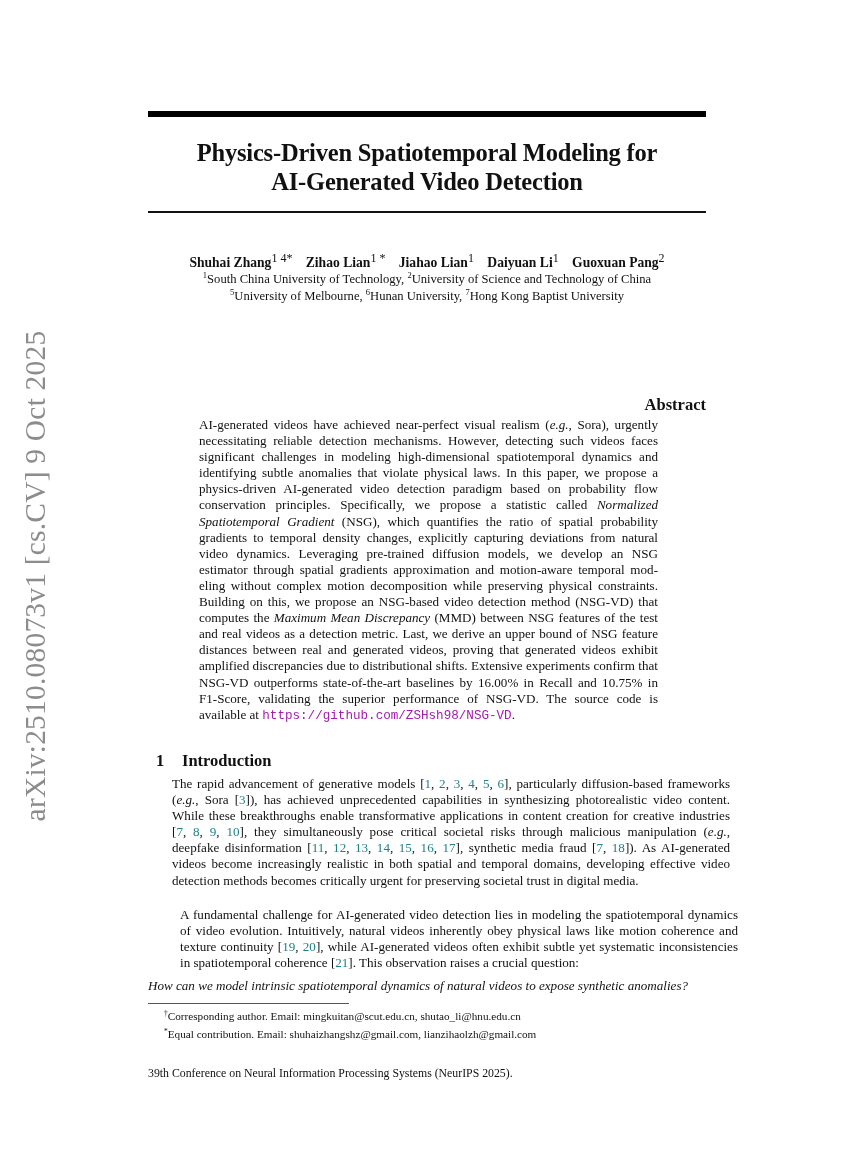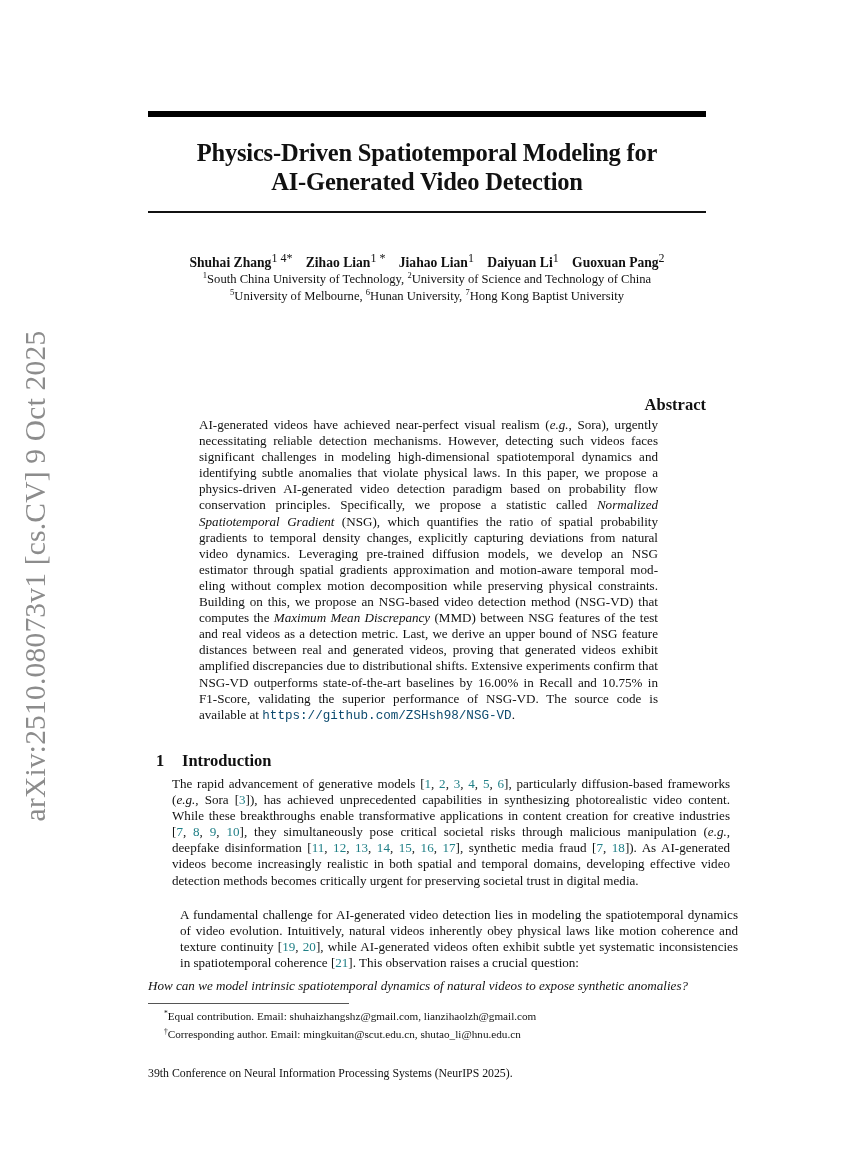--- a/index.html
+++ b/index.html
@@ -34,21 +34,21 @@
   .affil { font-size: 12.6px; line-height: 17px; }
   .affil sup { font-size: 8.5px; vertical-align: 5px; }
   .abstract-title {
     position: absolute; top: 380px; left: 0; width: 558px; text-align: right;
     font-weight: bold; font-size: 16.5px; margin-top: 15px;
   }
   .abstract {
     position: absolute; top: 417px; left: 51px; width: 459px;
     font-size: 13.1px; line-height: 16.1px; text-align: justify; hyphens: manual;
   }
-  .url { font-family: "Liberation Mono", "DejaVu Sans Mono", monospace; color: #0c4a6e; font-size: 12.6px; }
+  .url { font-family: "Liberation Mono", "DejaVu Sans Mono", monospace; color: #a21caf; font-size: 12.6px; }
   .cite { color: #1f7f86; }
   .sec-title {
     position: absolute; top: 751px; left: 0; font-weight: bold; font-size: 16.5px; margin-left: 8px;
   }
   .sec-title .num { display: inline-block; width: 26px; }
   .body-text {
     position: absolute; left: 0; width: 558px;
     font-size: 13.1px; line-height: 16.1px; text-align: justify;
   }
   .p1 { top: 776px; margin-left: 24px; }
@@ -99,18 +99,18 @@
   <div class="sec-title">
     <span class="num">1</span><span>Introduction</span>
   </div>
 
   <div class="body-text p1" id="intro-p1">The rapid advancement of generative models [<a class="cite">1</a>, <a class="cite">2</a>, <a class="cite">3</a>, <a class="cite">4</a>, <a class="cite">5</a>, <a class="cite">6</a>], particularly diffusion-based frameworks (<i>e.g.</i>, Sora [<a class="cite">3</a>]), has achieved unprecedented capabilities in synthesizing photorealistic video content. While these breakthroughs enable transformative applications in content creation for creative indus­tries [<a class="cite">7</a>, <a class="cite">8</a>, <a class="cite">9</a>, <a class="cite">10</a>], they simultaneously pose critical societal risks through malicious manipulation (<i>e.g.</i>, deepfake disinformation [<a class="cite">11</a>, <a class="cite">12</a>, <a class="cite">13</a>, <a class="cite">14</a>, <a class="cite">15</a>, <a class="cite">16</a>, <a class="cite">17</a>], synthetic media fraud [<a class="cite">7</a>, <a class="cite">18</a>]). As AI-generated videos become increasingly realistic in both spatial and temporal domains, developing effective video detection methods becomes critically urgent for preserving societal trust in digital media.</div>
   <div class="body-text p2" id="intro-p2">A fundamental challenge for AI-generated video detection lies in modeling the spatiotemporal dynamics of video evolution. Intuitively, natural videos inherently obey physical laws like motion co­herence and texture continuity [<a class="cite">19</a>, <a class="cite">20</a>], while AI-generated videos often exhibit subtle yet systematic inconsistencies in spatiotemporal coherence [<a class="cite">21</a>]. This observation raises a crucial question:</div>
   <div class="body-text question">How can we model intrinsic spatiotemporal dynamics of natural videos to expose synthetic anomalies?</div>
 
   <div class="fn-rule"></div>
   <div class="footnotes">
+    <div><sup>†</sup><span>Corresponding author. Email: mingkuitan@scut.edu.cn, shutao_li@hnu.edu.cn</span></div>
     <div><sup>*</sup><span>Equal contribution. Email: shuhaizhangshz@gmail.com, lianzihaolzh@gmail.com</span></div>
-    <div><sup>†</sup><span>Corresponding author. Email: mingkuitan@scut.edu.cn, shutao_li@hnu.edu.cn</span></div>
   </div>
 
   <div class="venue">39th Conference on Neural Information Processing Systems (NeurIPS 2025).</div>
 </div>
 
 </body></html>

